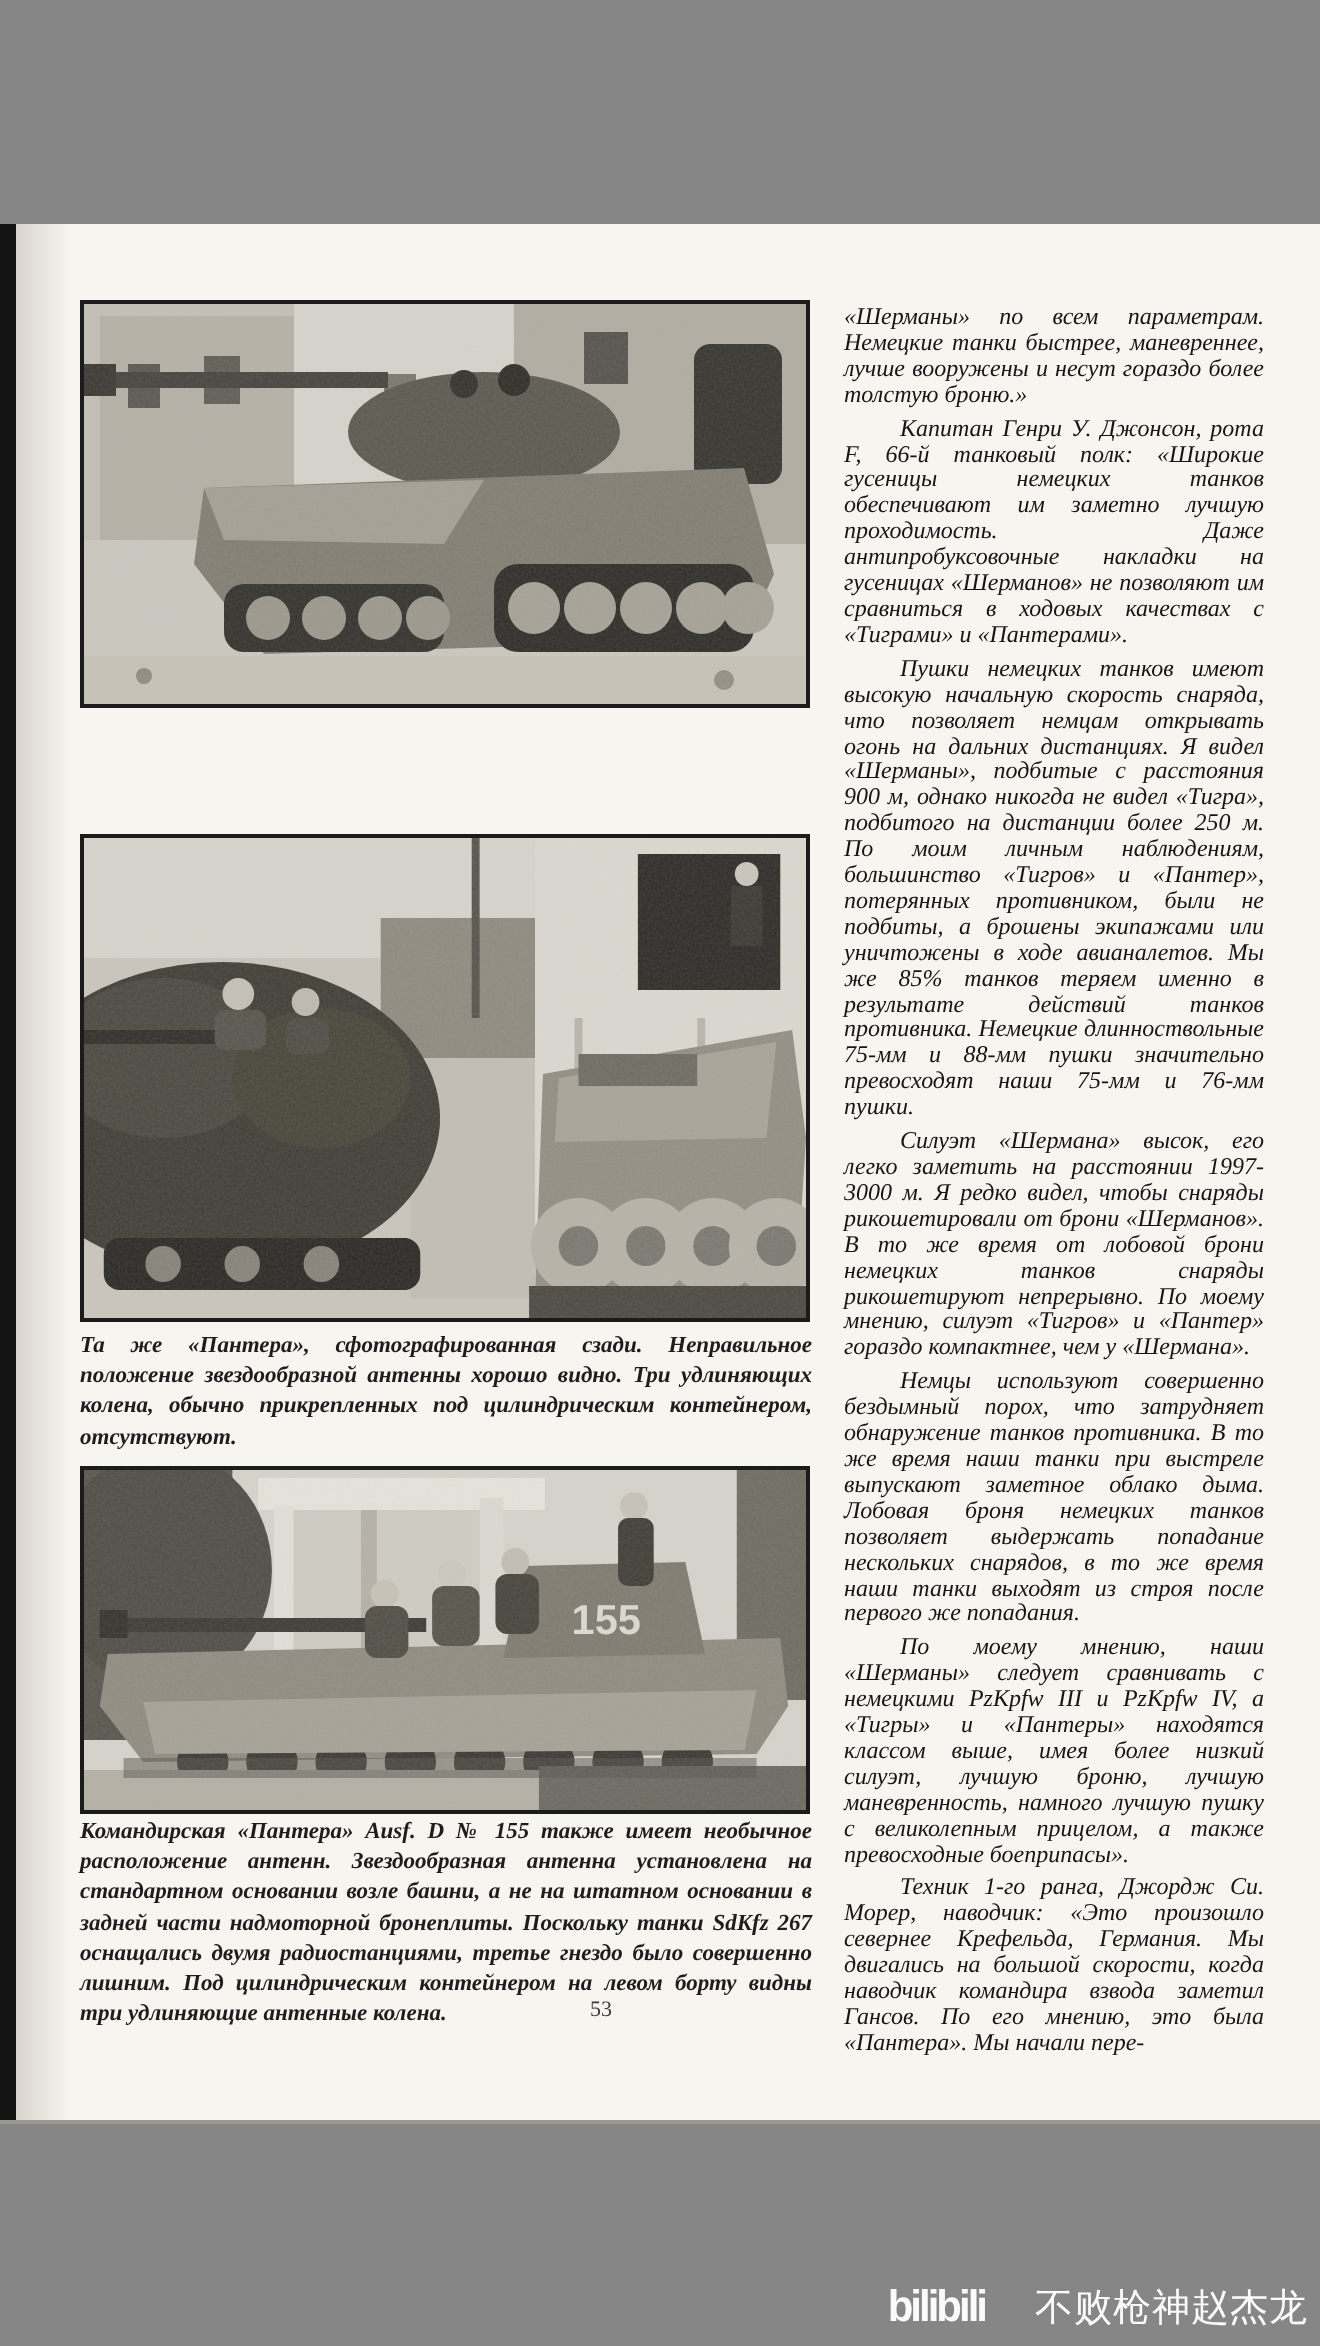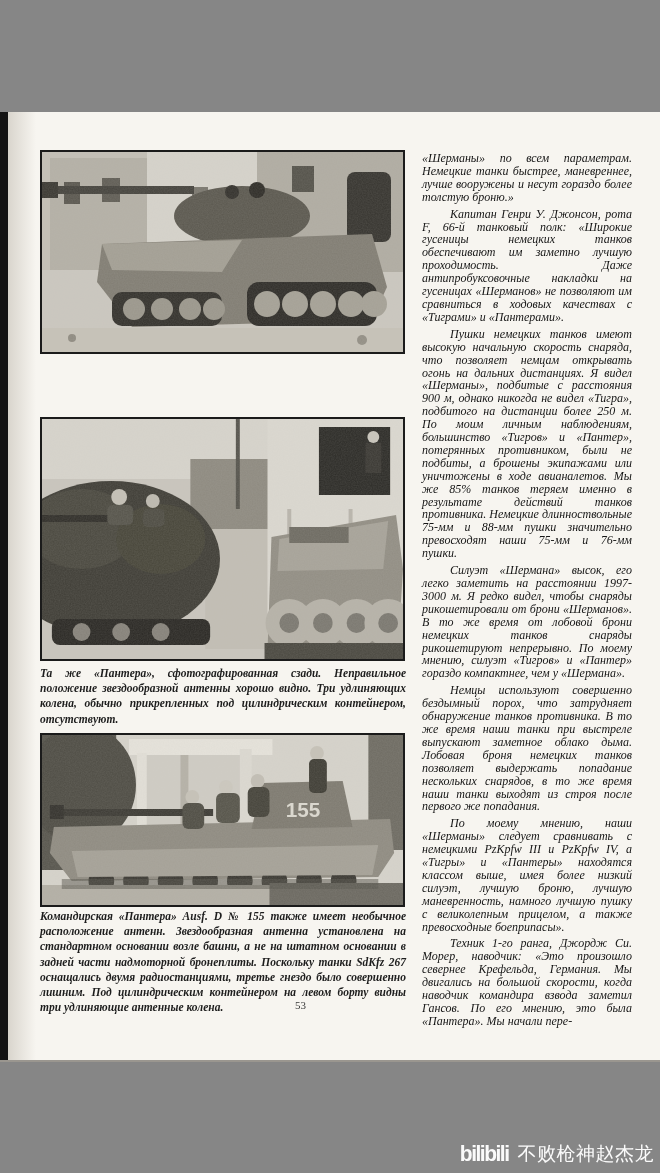--- a/index.html
+++ b/index.html
@@ -23,21 +23,21 @@
   #cap3{top:797px;}
   .rcol{position:absolute;left:418px;top:36px;width:218px;
         font-size:12px;line-height:12.9px;text-align:justify;color:#151515;}
   .rcol p{margin:4px;text-indent:28px;font-style:italic;}
   .rcol p.flush{text-indent:0;}
   .pagenum{position:absolute;left:295px;top:887px;width:44px;text-align:left;
         font-size:11px;color:#3a3a3a;}
   .watermark{position:absolute;right:6px;bottom:6px;display:flex;align-items:center;gap:9px;
         font-family:"Liberation Sans",sans-serif;color:rgba(255,255,255,.96);}
   .bili-logo{font-size:21px;font-weight:bold;letter-spacing:-1.5px;transform:scaleY(1.05);}
-  .bili-user{font-size:19px;letter-spacing:.5px;}
+  .bili-user{font-size:19px;letter-spacing:.5px;margin-left:16px;}
 </style>
 </head>
 <body>
 
 <div class="canvas">
 
   <div class="page">
     <div class="spine"></div>
     <div class="spine-shadow"></div>
 

